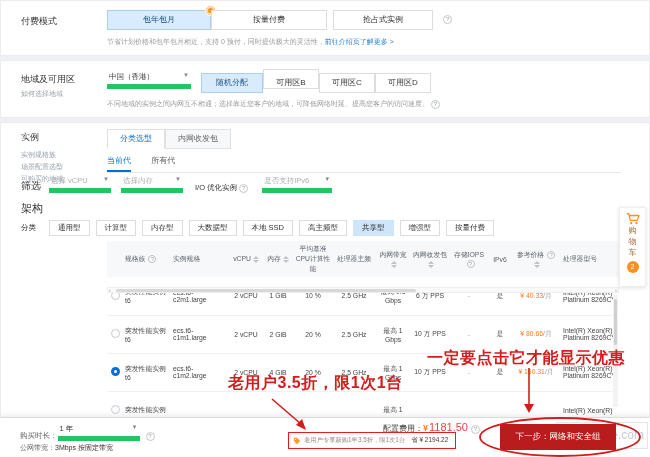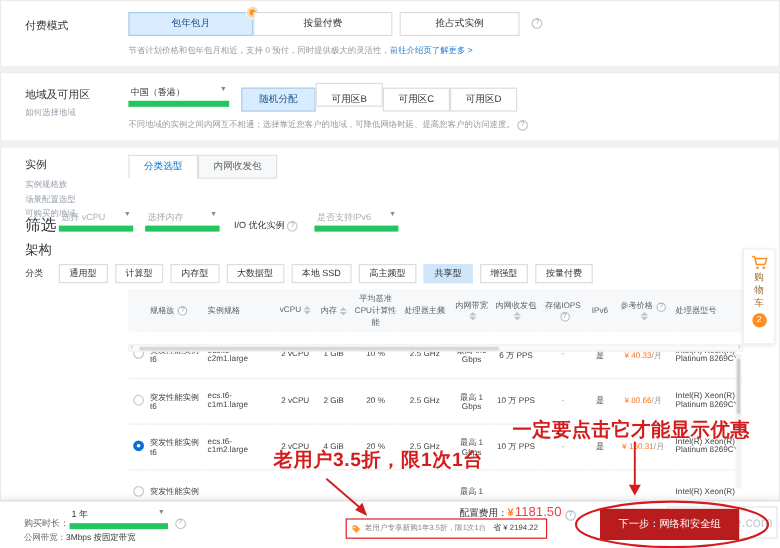--- a/index.html
+++ b/index.html
@@ -103,22 +103,26 @@
   <div style="position:absolute;left:20px;top:26px;font-size:7px;color:#98a2ac;line-height:12px">
     <div>实例规格族</div>
     <div>场景配置选型</div>
     <div>可购买的地域</div>
   </div>
 
   <div style="position:absolute;left:106px;top:6px">
     <span class="tab active">分类选型</span><span class="tab">内网收发包</span>
   </div>
 
-
-  <div style="position:absolute;left:20px;top:56px;font-size:13px;color:#333">筛选</div>
+  <div style="position:absolute;left:106px;top:32px;right:28px;border-bottom:1px solid #e8e8e8;height:18px">
+    <span class="gentab active">当前代</span>
+    <span class="gentab">所有代</span>
+  </div>
+
+  <div style="position:absolute;left:20px;top:56px;font-size:10px;color:#333">筛选</div>
   <div style="position:absolute;left:48px;top:53px;display:flex;align-items:flex-end">
     <span class="sel-line" style="width:62px"><span class="ph">选择 vCPU</span><span class="caret" style="float:right">▼</span></span>
     <span class="sel-line" style="width:62px;margin-left:10px"><span class="ph">选择内存</span><span class="caret" style="float:right">▼</span></span>
     <span style="margin-left:12px;font-size:7.5px;color:#333"><span>I/O 优化实例</span> <span class="icon-q">?</span></span>
     <span class="sel-line" style="width:70px;margin-left:14px"><span class="ph">是否支持IPv6</span><span class="caret" style="float:right">▼</span></span>
   </div>
 
   <div style="position:absolute;left:20px;top:78px;font-size:11px;color:#333">架构</div>
 
   <div style="position:absolute;left:20px;top:100px;font-size:7.5px;color:#333">分类</div>

